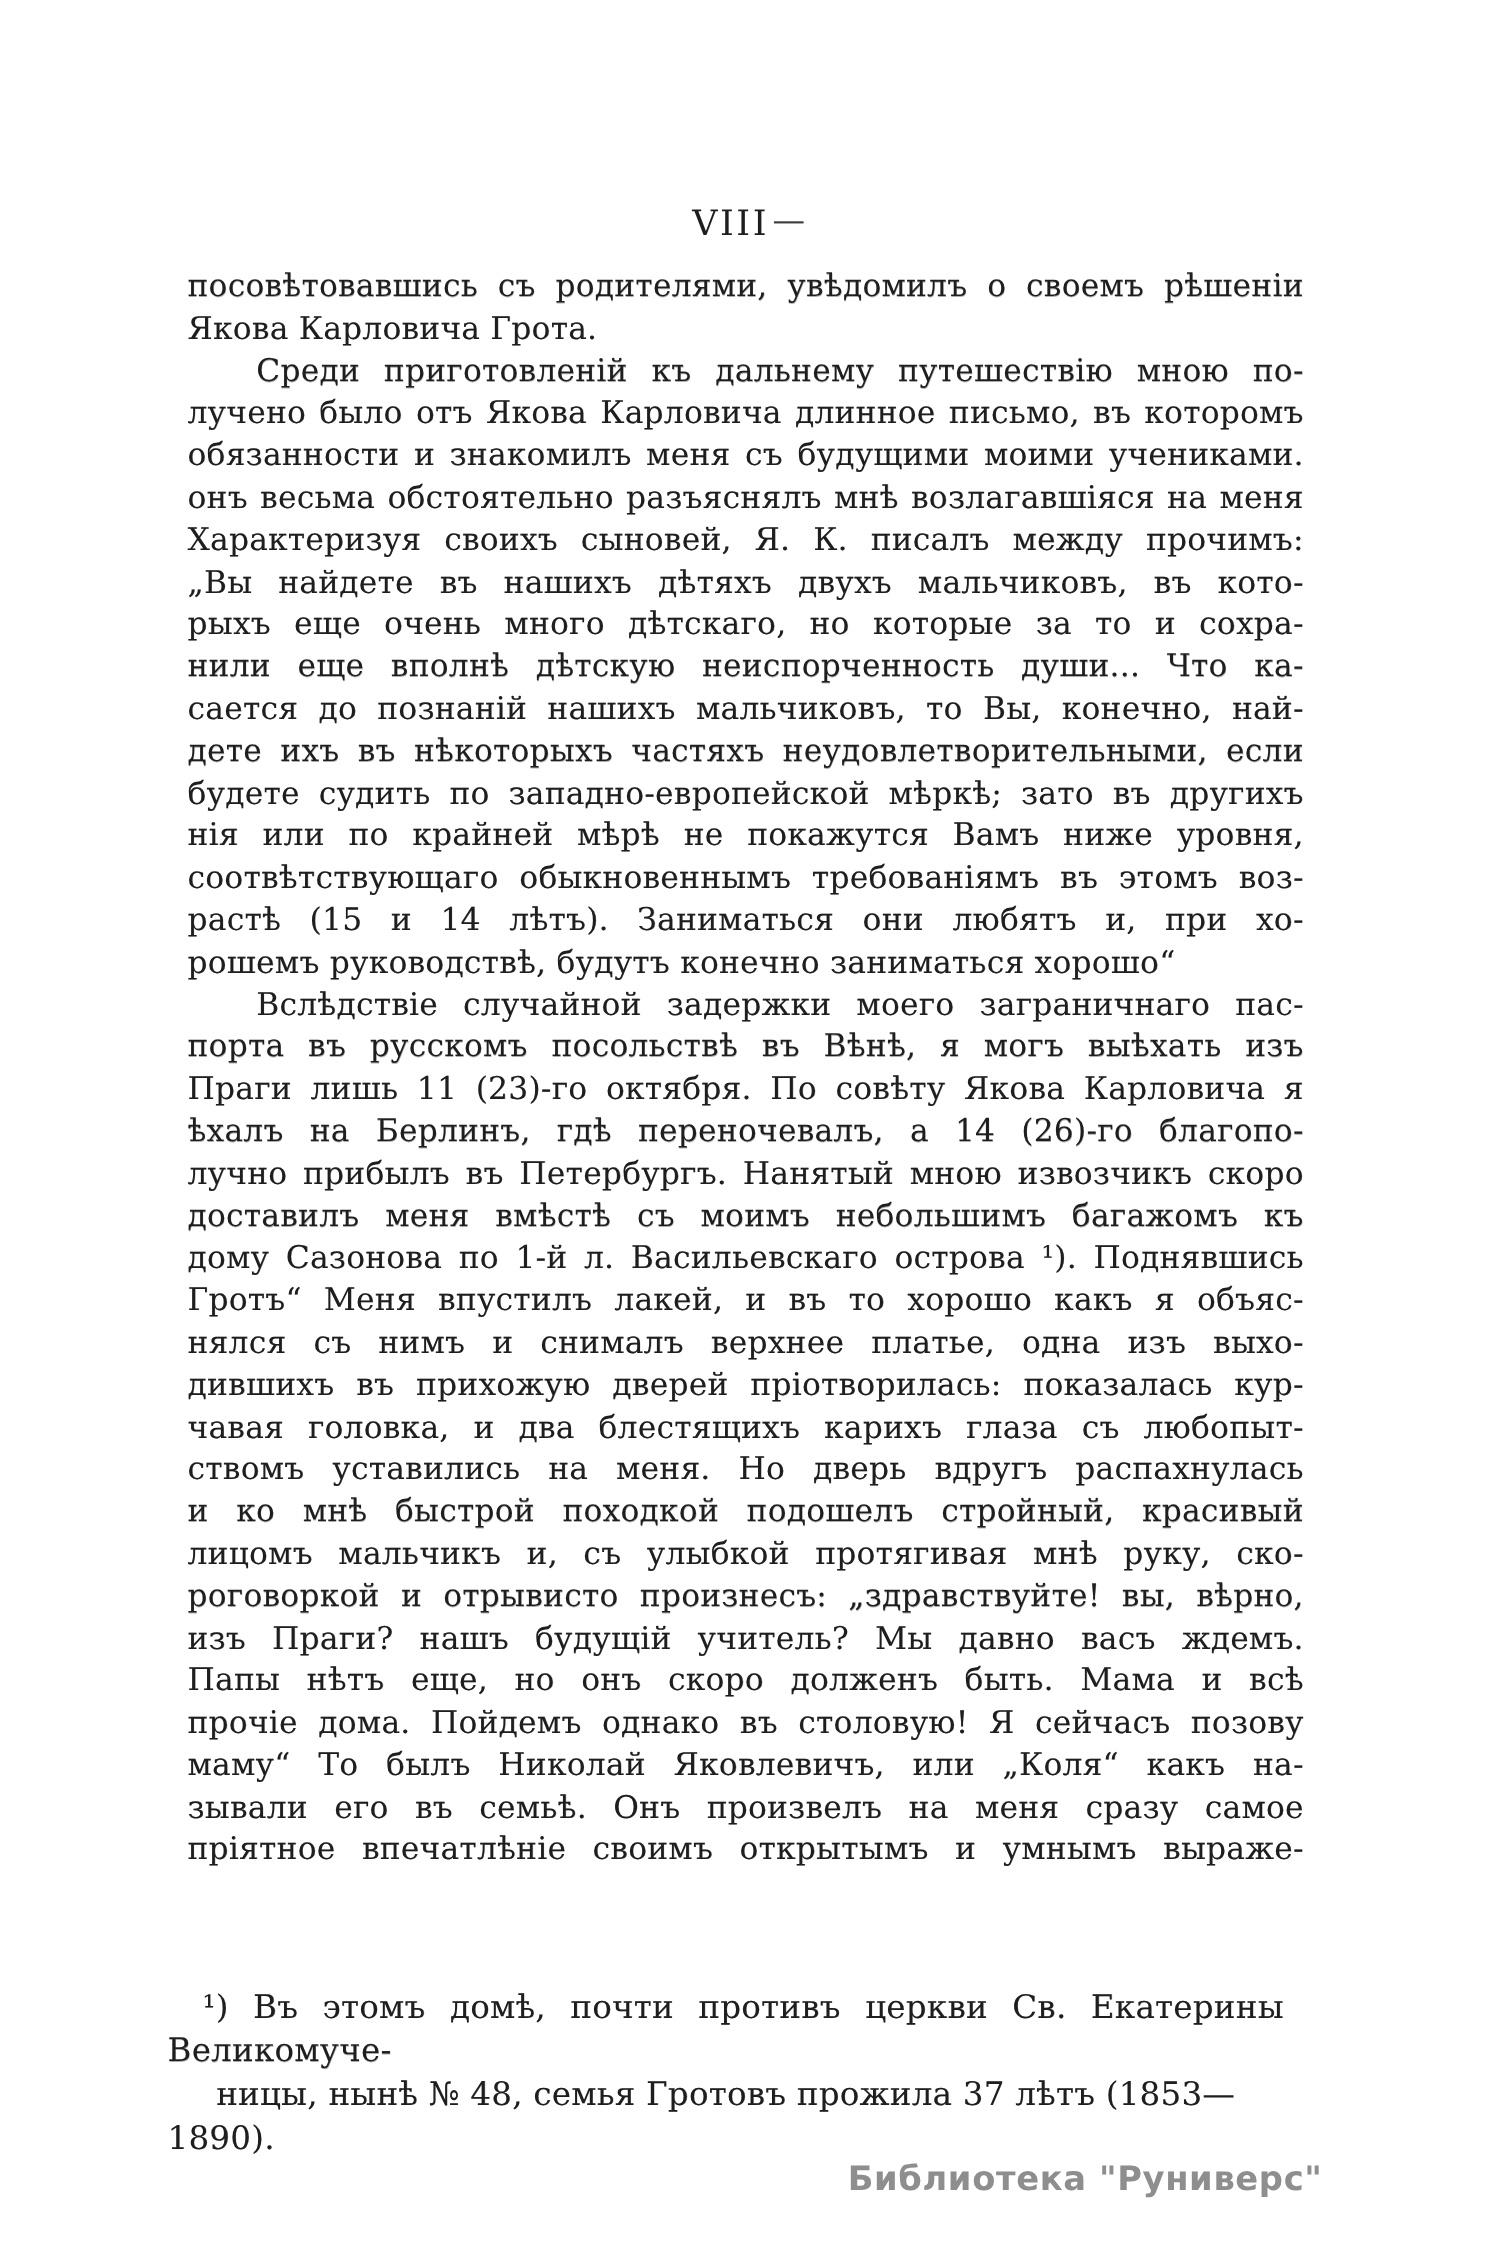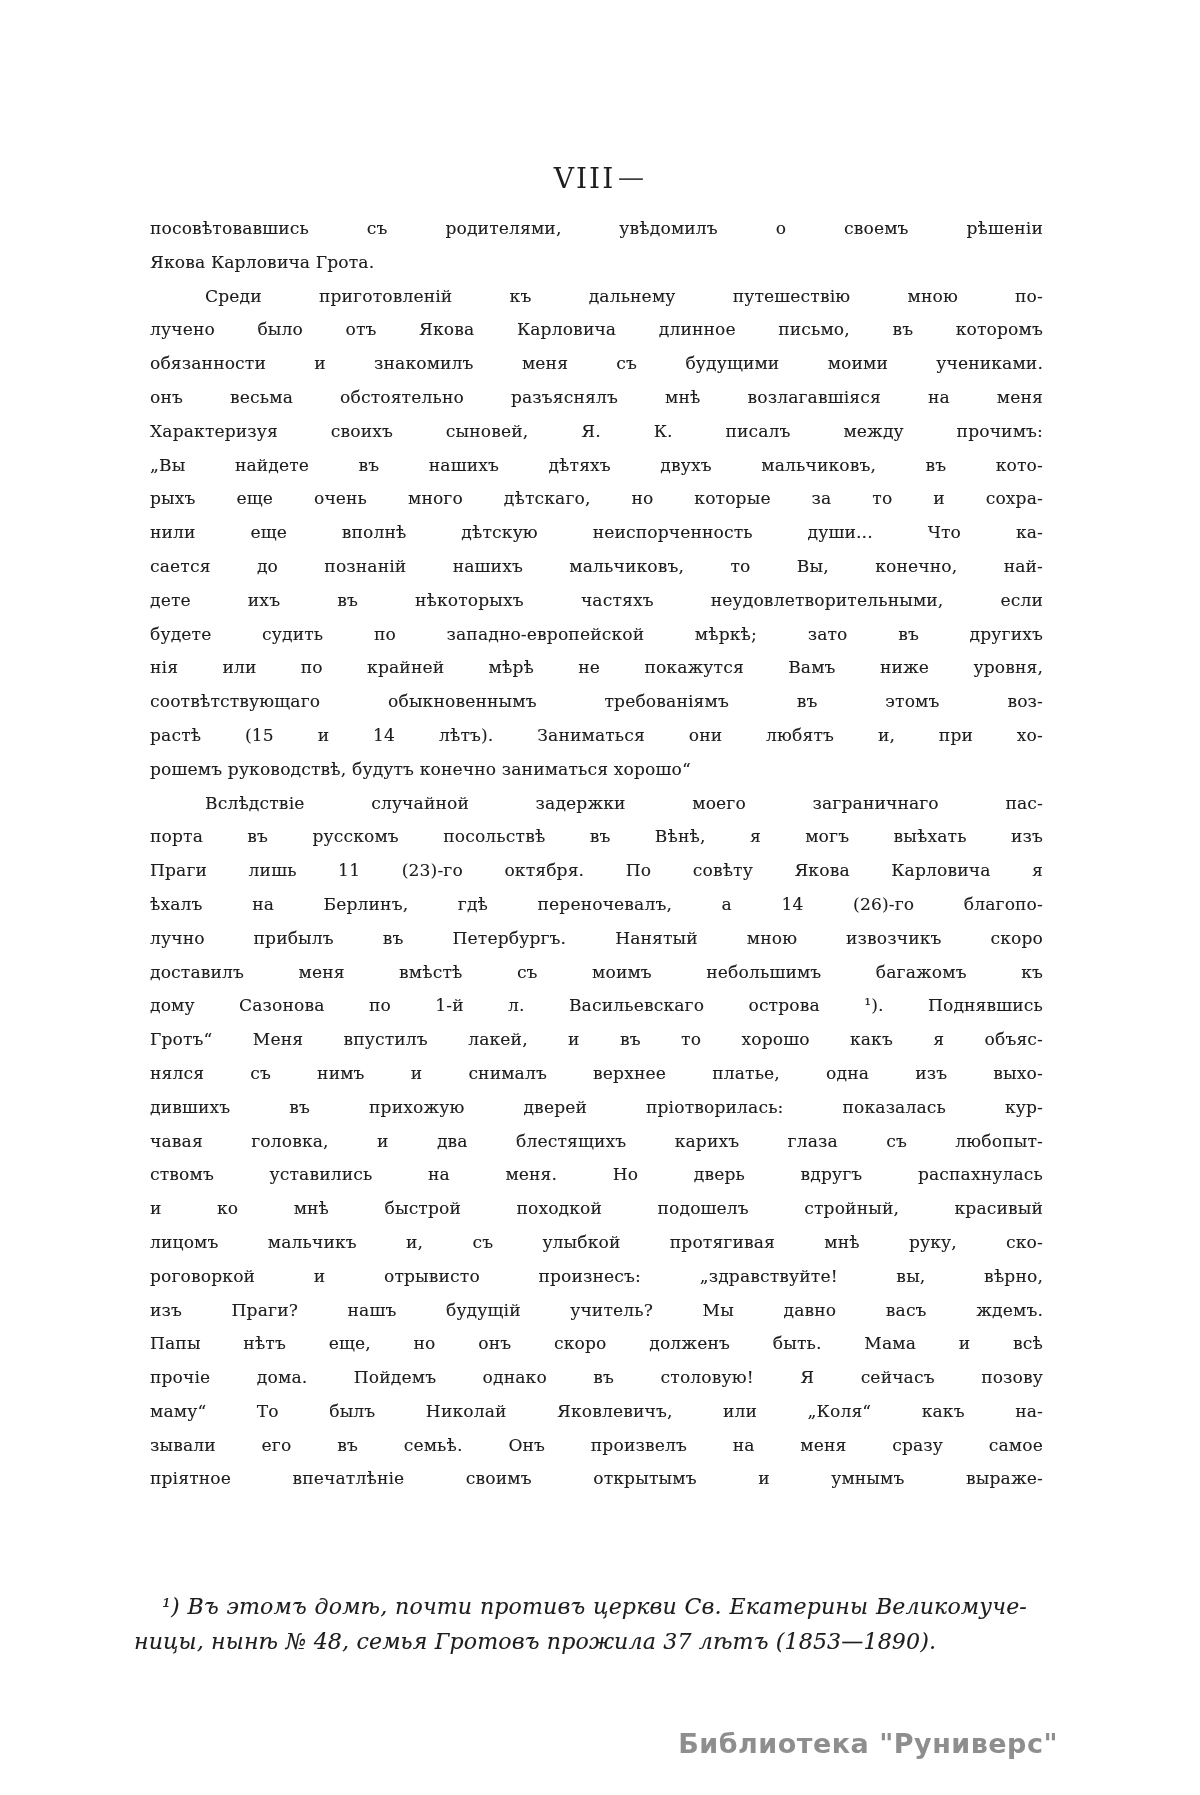--- a/index.html
+++ b/index.html
@@ -42,21 +42,21 @@
     font-size: 26px;
     letter-spacing: -3px;
     color: #3c3c3c;
   }
   
   .text-block {
     position: absolute;
     top: 212px;
     left: 150px;
     width: 893px;
-    font-size: 17px;
+    font-size: 25px;
     line-height: 33.8px;
     letter-spacing: 0.2px;
     color: var(--ink);
     text-shadow: 0.25px 0.25px 0 rgba(20,20,20,0.35);
   }
   .line {
     text-align: justify;
     text-align-last: justify;
     min-height: 33.8px;
   }
@@ -64,26 +64,25 @@
   .line.short {
     text-align: center;
     text-align-last: left;
   }
   
   .footnote {
     position: absolute;
     top: 1589px;
     left: 134px;
     width: 893px;
-    font-size: 22px;
+    font-size: 26px;
     line-height: 35px;
     letter-spacing: 0.2px;
     color: var(--ink);
     text-shadow: 0.25px 0.25px 0 rgba(20,20,20,0.35);
-    font-style: italic;
   }
   .footnote .line { min-height: 35px; }
   .footnote .line.first { text-indent: 28px; }
   
   .watermark {
     position: absolute;
     top: 1728px;
     right: 142px;
     font-family: "DejaVu Sans", "Liberation Sans", sans-serif;
     font-size: 27px;

